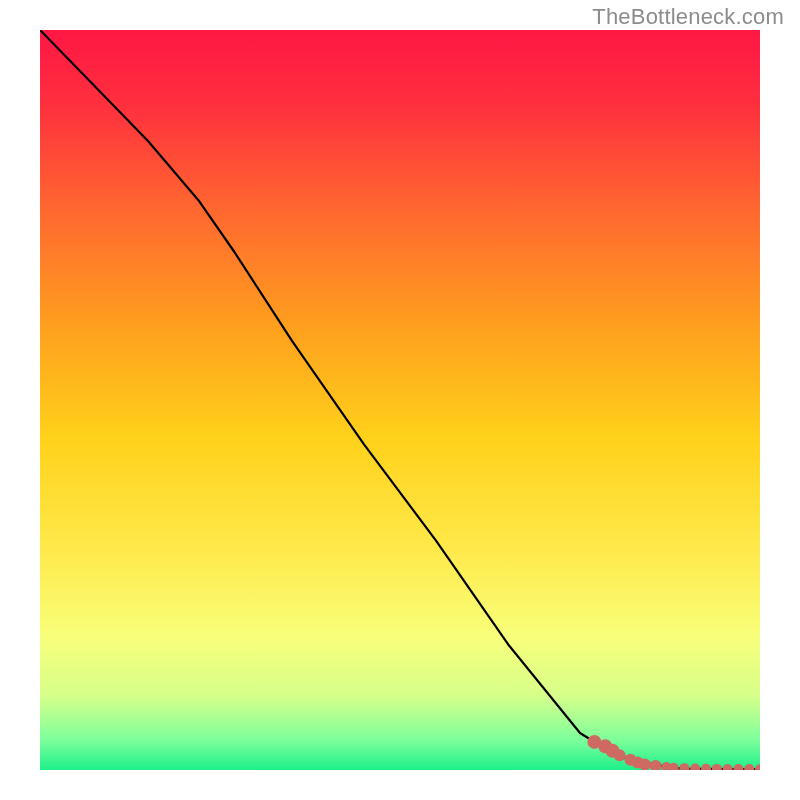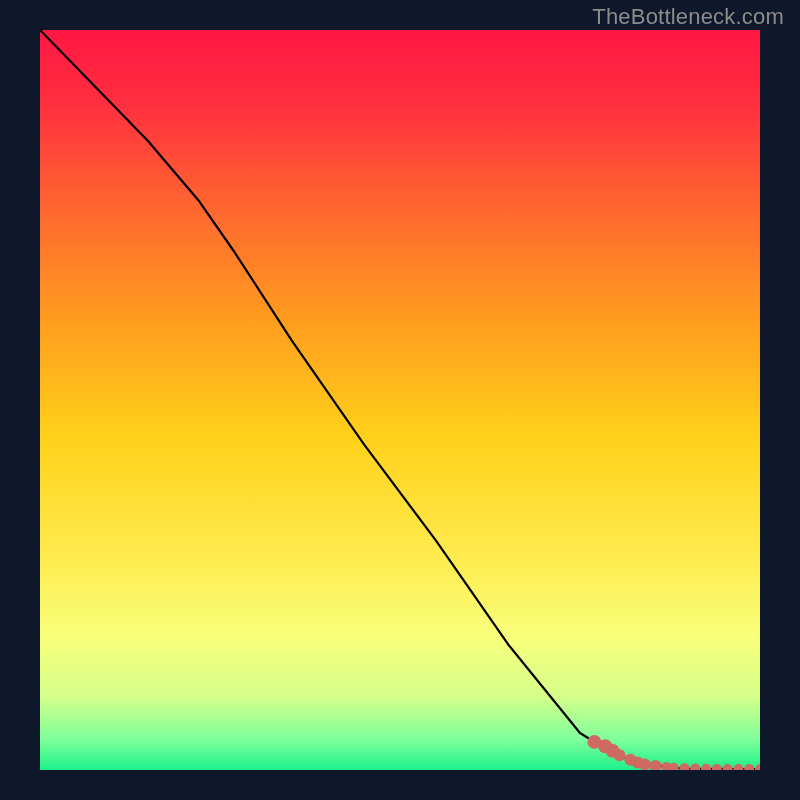--- a/index.html
+++ b/index.html
@@ -8,21 +8,21 @@
     width: 800px;
     height: 800px;
     background: #000;
     font-family: Arial, Helvetica, sans-serif;
     overflow: hidden;
   }
   .frame {
     position: relative;
     width: 800px;
     height: 800px;
-    background: #0f172a;
+    background: #ffffff;
   }
   .attribution {
     position: absolute;
     top: 4px;
     right: 16px;
     color: #8c8c8c;
     font-size: 22px;
     letter-spacing: 0.2px;
     font-weight: 400;
   }

